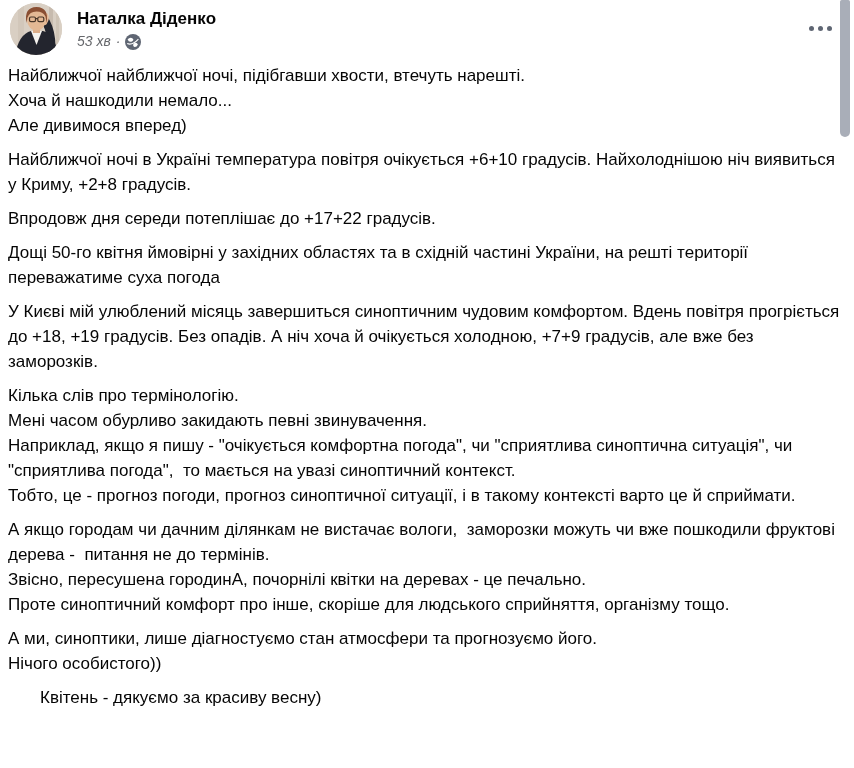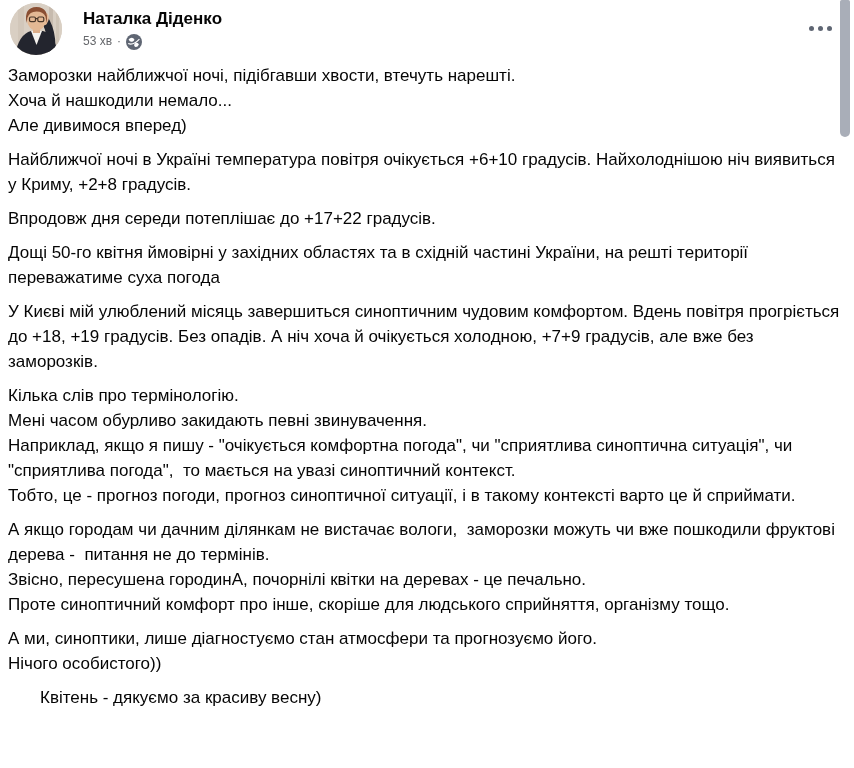--- a/index.html
+++ b/index.html
@@ -20,37 +20,38 @@
   }
   .avatar {
     width: 52px; height: 52px;
     border-radius: 50%;
     overflow: hidden;
     flex: 0 0 auto;
     cursor: pointer;
     background: #d9cfc3;
   }
   .avatar svg { display: block; }
-  .author-block { margin-left: 21px; padding-top: 5px; }
+  .author-block { margin-left: 15px; padding-top: 5px; }
   .author-name {
     font-size: 17px;
     font-weight: 700;
     color: #050505;
     line-height: 22px;
     cursor: pointer;
   }
   .meta-row {
     display: flex;
     align-items: center;
     gap: 5px;
     margin-top: 2px;
-    font-size: 12px;
+    font-size: 14px;
     line-height: 19px;
     color: #65676b;
     cursor: pointer;
+    font-style: italic;
   }
   .globe { display: inline-flex; margin-top: 1px; }
 
   .more-button {
     position: absolute;
     top: 24px; right: 20px;
     display: flex;
     gap: 4px;
     align-items: center;
     padding: 2px;
@@ -136,21 +137,21 @@
     </div>
   </div>
 
   <div class="more-button">
     <span class="dot"></span>
     <span class="dot"></span>
     <span class="dot"></span>
   </div>
 
   <div class="post-body">
-    <p class="para">Заморозки найближчої ночі, підібгавши хвости, втечуть нарешті.
+    <p class="para">Найближчої найближчої ночі, підібгавши хвости, втечуть нарешті.
 Хоча й нашкодили немало...
 Але дивимося вперед)</p>
     <p class="para">Найближчої ночі в Україні температура повітря очікується +6+10 градусів. Найхолоднішою ніч виявиться у Криму, +2+8 градусів.</p>
     <p class="para">Впродовж дня середи потеплішає до +17+22 градусів.</p>
     <p class="para">Дощі 50-го квітня ймовірні у західних областях та в східній частині України, на решті території переважатиме суха погода</p>
     <p class="para">У Києві мій улюблений місяць завершиться синоптичним чудовим комфортом. Вдень повітря прогріється до +18, +19 градусів. Без опадів. А ніч хоча й очікується холодною, +7+9 градусів, але вже без заморозків.</p>
     <p class="para">Кілька слів про термінологію.
 Мені часом обурливо закидають певні звинувачення.
 Наприклад, якщо я пишу - "очікується комфортна погода", чи "сприятлива синоптична ситуація", чи "сприятлива погода",  то мається на увазі синоптичний контекст.
 Тобто, це - прогноз погоди, прогноз синоптичної ситуації, і в такому контексті варто це й сприймати.</p>

